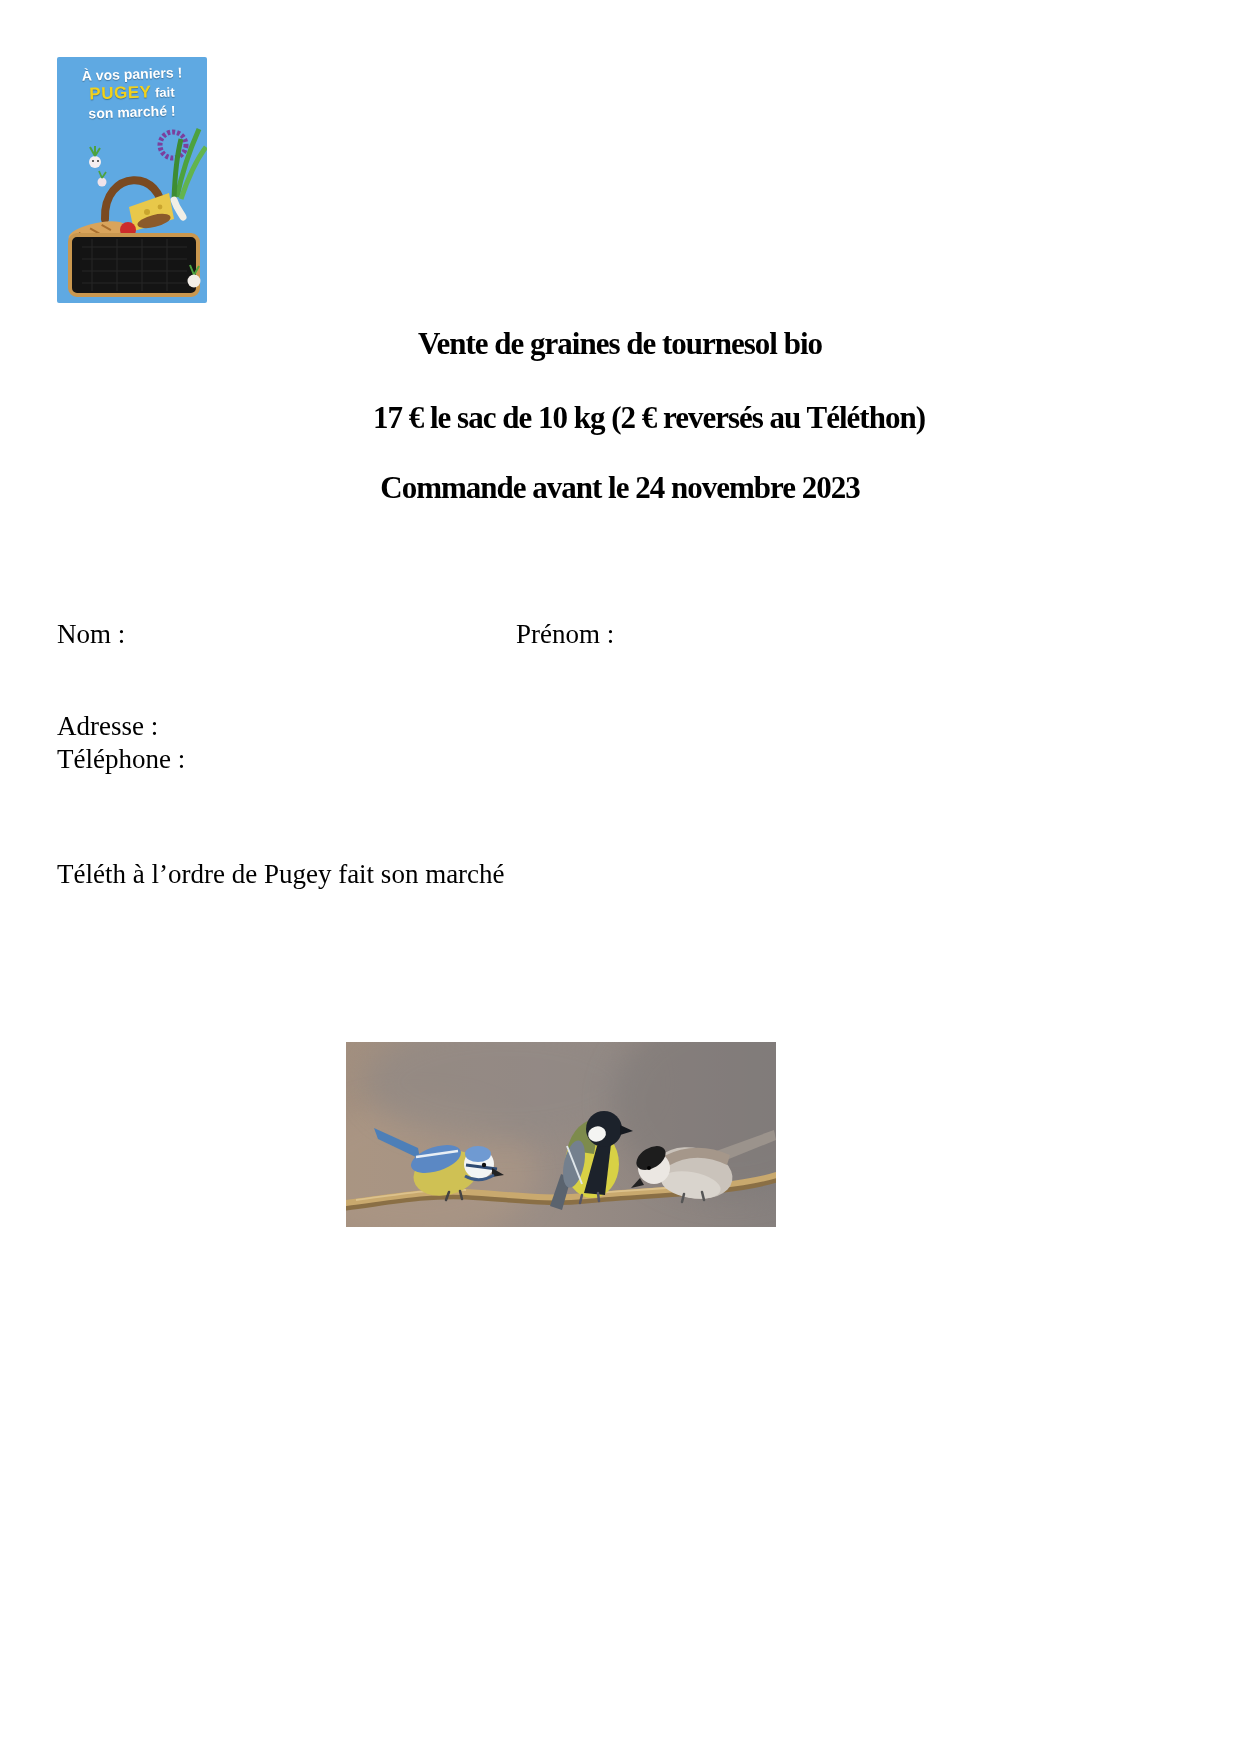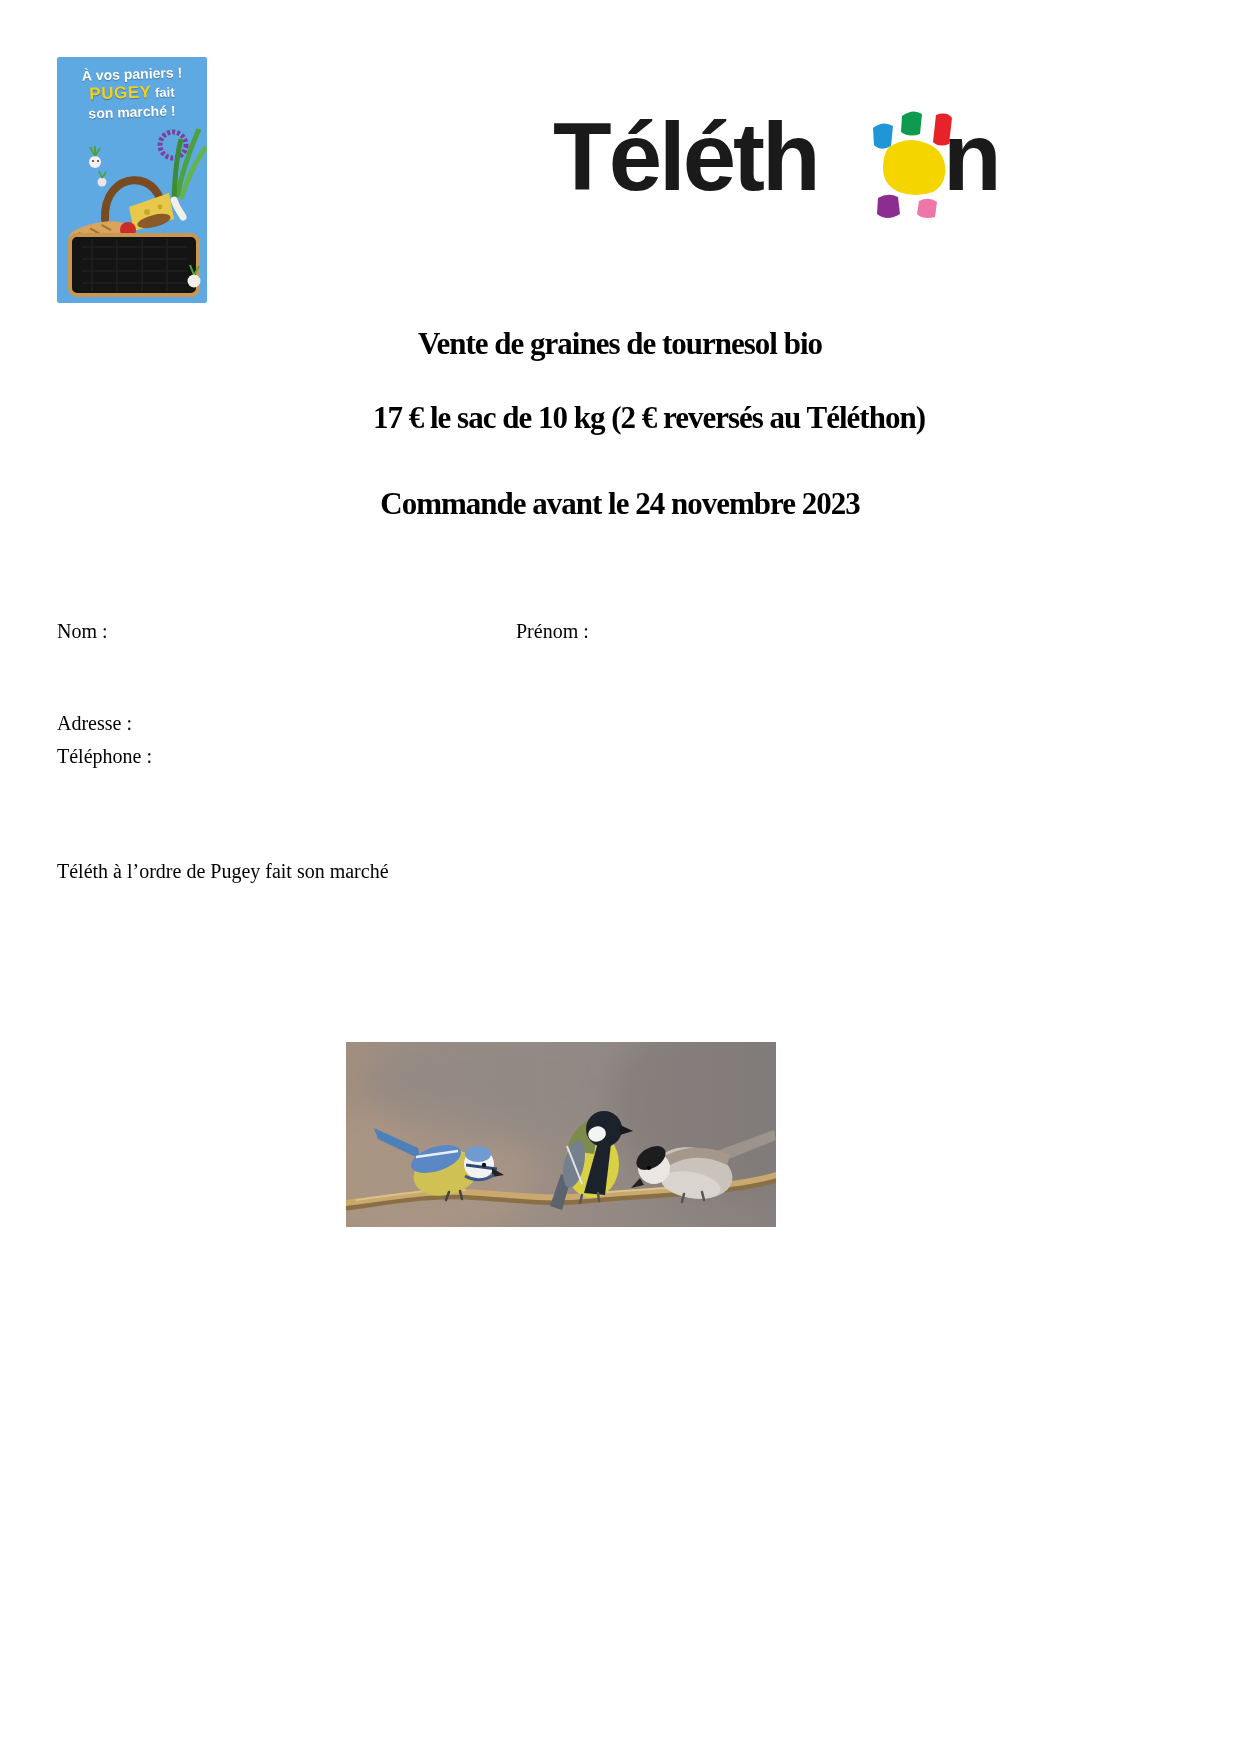--- a/index.html
+++ b/index.html
@@ -24,24 +24,24 @@
   .o-blob{fill:var(--logo-o,#f5d500);}
   .petal-blue{fill:var(--petal-blue,#2196d6);}
   .petal-green{fill:var(--petal-green,#0e9b50);}
   .petal-red{fill:var(--petal-red,#e52329);}
   .petal-purple{fill:var(--petal-purple,#8c2e90);}
   .petal-pink{fill:var(--petal-pink,#ee77a9);}
 
   
   .heading{position:absolute;left:0;width:1240px;text-align:center;font-weight:bold;
            font-size:31px;line-height:1;letter-spacing:-1px;color:#000;}
-  .h1{top:328px;} .h2{top:402px;padding-left:29px;} .h3{top:488px;}
+  .h1{top:328px;} .h2{top:402px;padding-left:29px;} .h3{top:472px;}
 
   
-  .label{position:absolute;font-size:20px;line-height:1;color:#000;}
+  .label{position:absolute;font-size:27px;line-height:1;color:#000;}
   .nom{left:57px;top:621px;}
   .prenom{left:516px;top:621px;}
   .adresse{left:57px;top:713px;}
   .telephone{left:57px;top:746px;}
   .cheque{left:57px;top:861px;}
 
   
   .photo{position:absolute;left:346px;top:1042px;width:430px;height:185px;overflow:hidden;}
 </style>
 </head>
@@ -102,34 +102,20 @@
       <g>
         <path d="M137,218 L133,208 M137,218 L142,209" stroke="#4da23f" stroke-width="2"></path>
         <circle cx="137" cy="224" r="6.5" fill="#f3eee8"></circle>
       </g>
     </svg>
     <div class="poster-text poster-l1">À vos paniers !</div>
     <div class="poster-text poster-l2"><span class="pugey">PUGEY</span><span> fait</span></div>
     <div class="poster-text poster-l3">son marché !</div>
   </div>
 
-  <div class="logo">
-    <svg width="470" height="130" viewBox="0 0 470 130" aria-hidden="true">
-      <text x="0" y="92" font-size="96" letter-spacing="-3">Téléth</text>
-      <g>
-        <path class="petal-blue" d="M320,30 Q330,22 340,28 L338,48 Q328,54 321,47 Z"></path>
-        <path class="petal-green" d="M349,18 Q360,10 369,16 L367,36 Q356,40 348,34 Z"></path>
-        <path class="petal-red" d="M383,17 Q394,13 399,20 L396,46 Q386,50 380,44 Z"></path>
-        <path class="petal-purple" d="M325,100 Q335,94 345,99 L347,116 Q334,124 324,116 Z"></path>
-        <path class="petal-pink" d="M366,103 Q376,98 384,104 L382,119 Q370,122 364,116 Z"></path>
-        <path class="o-blob" d="M335,50 Q352,38 370,44 Q390,50 392,68 Q394,86 380,94 Q362,100 346,94 Q330,87 330,70 Q330,58 335,50 Z"></path>
-      </g>
-      <text x="390" y="92" font-size="96">n</text>
-    </svg>
-  </div>
 
   <div class="heading h1">Vente de graines de tournesol bio</div>
   <div class="heading h2">17 € le sac de 10 kg (2 € reversés au Téléthon)</div>
   <div class="heading h3">Commande avant le 24 novembre 2023</div>
 
   <div class="label nom">Nom :</div>
   <div class="label prenom">Prénom :</div>
   <div class="label adresse">Adresse :</div>
   <div class="label telephone">Téléphone :</div>
 

